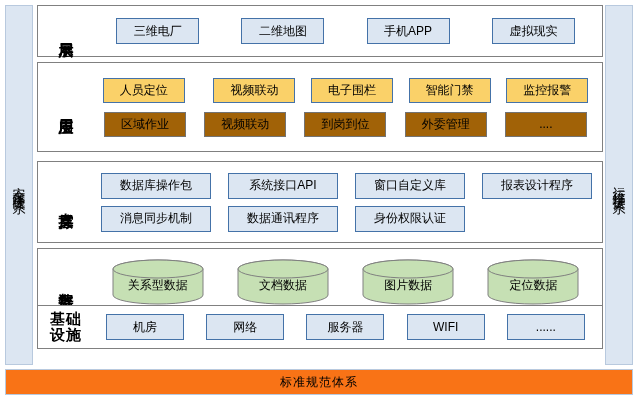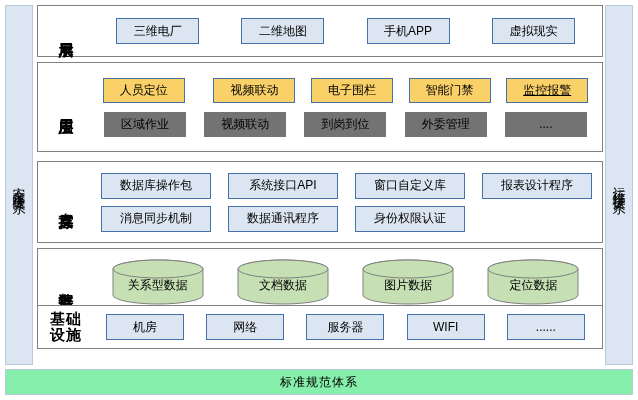--- a/index.html
+++ b/index.html
@@ -43,21 +43,21 @@
     white-space: nowrap;
   }
 
   
   .bottom-band {
     position: absolute;
     left: 5px;
     top: 369px;
     width: 628px;
     height: 26px;
-    background: #86efac;
+    background: #f97316;
     border: 1px solid #b8c9de;
     box-sizing: border-box;
     display: flex;
     align-items: center;
     justify-content: center;
   }
   .bottom-text {
     font-size: 12px;
     color: #000000;
     letter-spacing: 1px;
@@ -121,21 +121,21 @@
     background: #dce6f2;
     border: 1px solid #4472a8;
     height: 26px;
   }
   .node-orange {
     background: #fad169;
     border: 1px solid #4472a8;
     height: 25px;
   }
   .node-green {
-    background: #737373;
+    background: #a16207;
     border: 1px solid #737373;
     height: 25px;
   }
 
   
   .cyl {
     position: relative;
     width: 92px;
     height: 46px;
     display: flex;
@@ -181,21 +181,21 @@
   <div class="layer" id="layer-application" style="top:62px; height:90px;">
     <div class="layer-label">
       <span class="lbl-inner lbl-v3">应用层</span>
     </div>
     <div class="layer-body" style="gap:9px;">
       <div class="row" style="justify-content:space-around;">
         <div class="node node-orange" style="width:82px;">人员定位</div>
         <div class="node node-orange" style="width:82px;margin-left:13px;">视频联动</div>
         <div class="node node-orange" style="width:82px;">电子围栏</div>
         <div class="node node-orange" style="width:82px;">智能门禁</div>
-        <div class="node node-orange" style="width:82px;text-decoration:underline;">监控报警</div>
+        <div class="node node-orange" style="width:82px;">监控报警</div>
       </div>
       <div class="row" style="justify-content:space-around;">
         <div class="node node-green" style="width:82px;">区域作业</div>
         <div class="node node-green" style="width:82px;">视频联动</div>
         <div class="node node-green" style="width:82px;">到岗到位</div>
         <div class="node node-green" style="width:82px;">外委管理</div>
         <div class="node node-green" style="width:82px;">....</div>
       </div>
     </div>
   </div>

